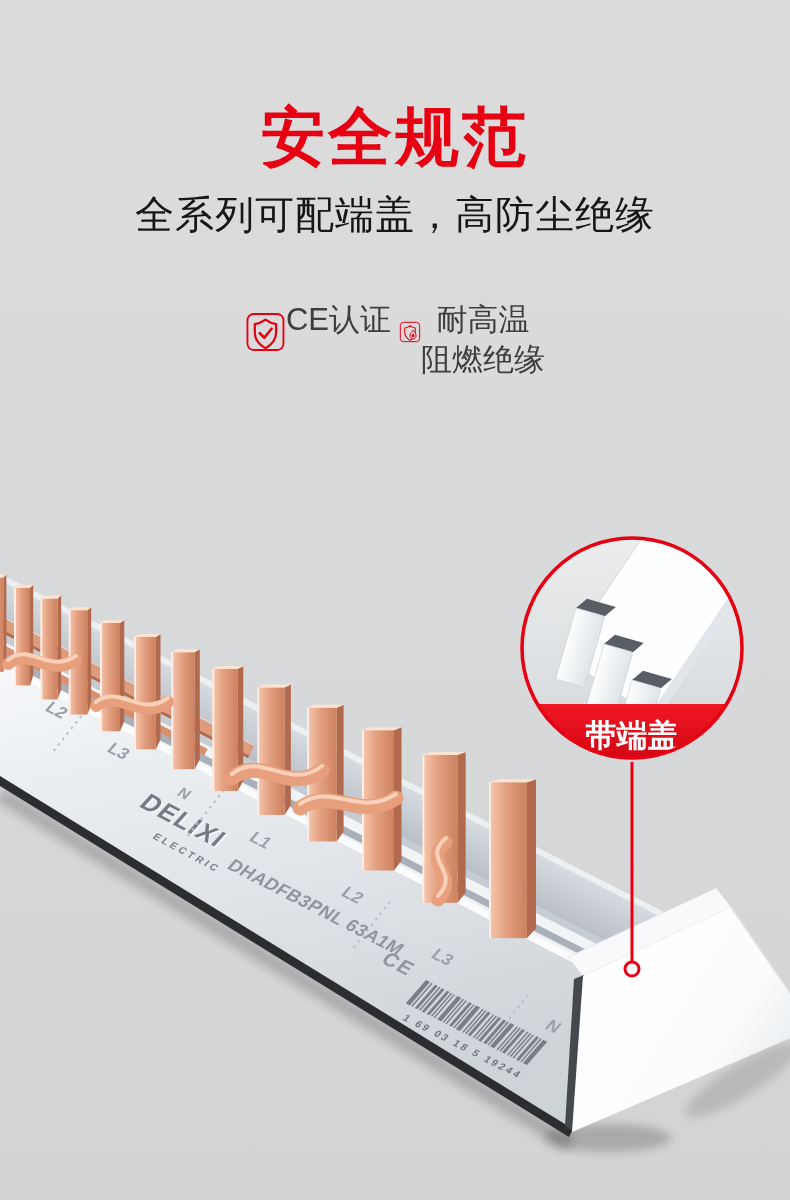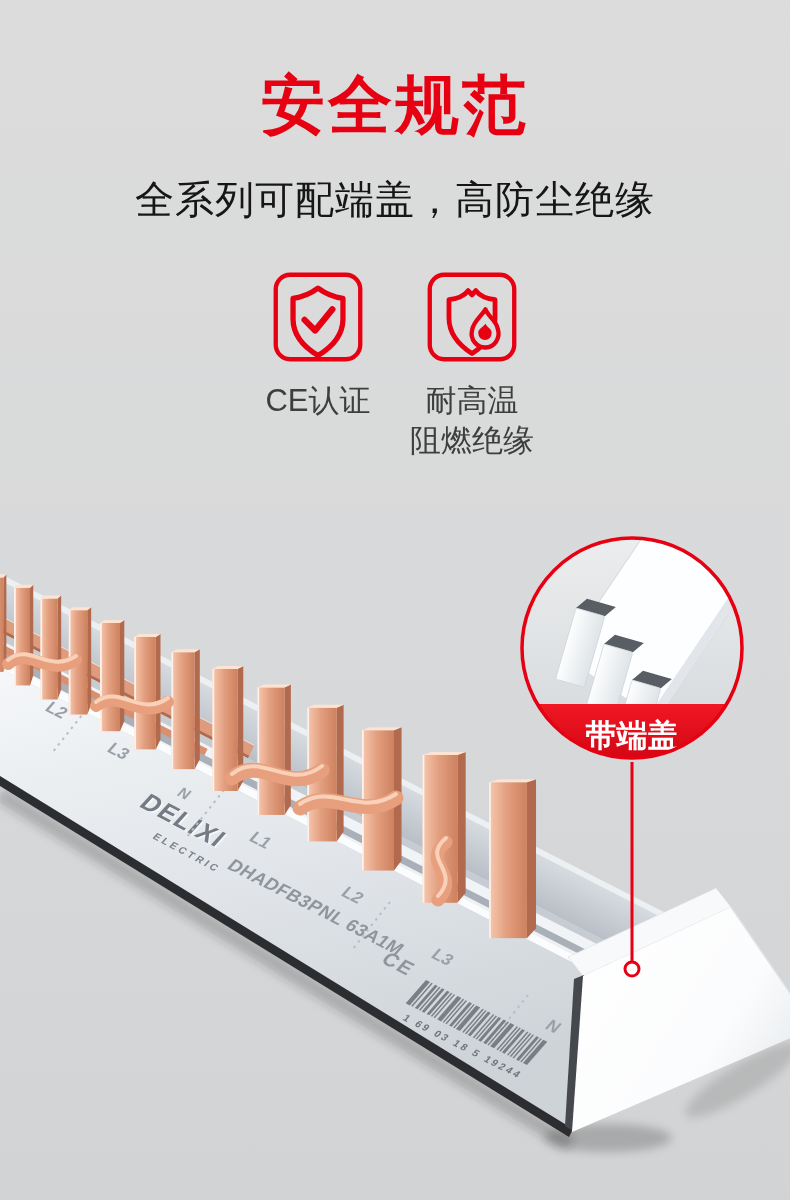--- a/index.html
+++ b/index.html
@@ -1,33 +1,33 @@
 <!DOCTYPE html>
 <html><head>
 <meta charset="utf-8">
 <style>
   html,body{margin:0;padding:0;}
   body{
     width:790px;height:1200px;overflow:hidden;position:relative;
     font-family:"Liberation Sans","DejaVu Sans",sans-serif;
     background:linear-gradient(180deg,#dcdcdc 0%,#d8d9da 55%,#d2d3d4 100%);
   }
-  .header{position:relative;z-index:2;text-align:center;padding-top:72px;}
+  .header{position:relative;z-index:2;text-align:center;padding-top:104px;}
   .title{
     font-size:64px;font-weight:800;letter-spacing:3px;color:#e60012;
     line-height:1.05;margin:0;
   }
   .subtitle{
-    font-size:39px;color:#161616;letter-spacing:1px;margin:34px 0 0 0;font-weight:500;
+    font-size:39px;color:#161616;letter-spacing:1px;margin:17px 0 0 0;font-weight:500;
   }
   .features{
     position:relative;z-index:2;display:flex;justify-content:center;
     gap:8px;margin-top:42px;
   }
-  .feature{width:146px;display:flex;flex-direction:column;align-items:center;}
+  .feature{width:146px;display:flex;flex-direction:row;align-items:flex-start;}
   .icon-box{width:96px;height:96px;}
   .caption{margin-top:16px;text-align:center;color:#3e3e3e;font-size:31px;line-height:40px;font-weight:500;white-space:nowrap;}
   #scene{position:absolute;left:0;top:0;z-index:1;}
 </style>
 </head>
 <body>
 
 <div class="header">
   <h1 class="title">安全规范</h1>
   <p class="subtitle">全系列可配端盖，高防尘绝缘</p>

